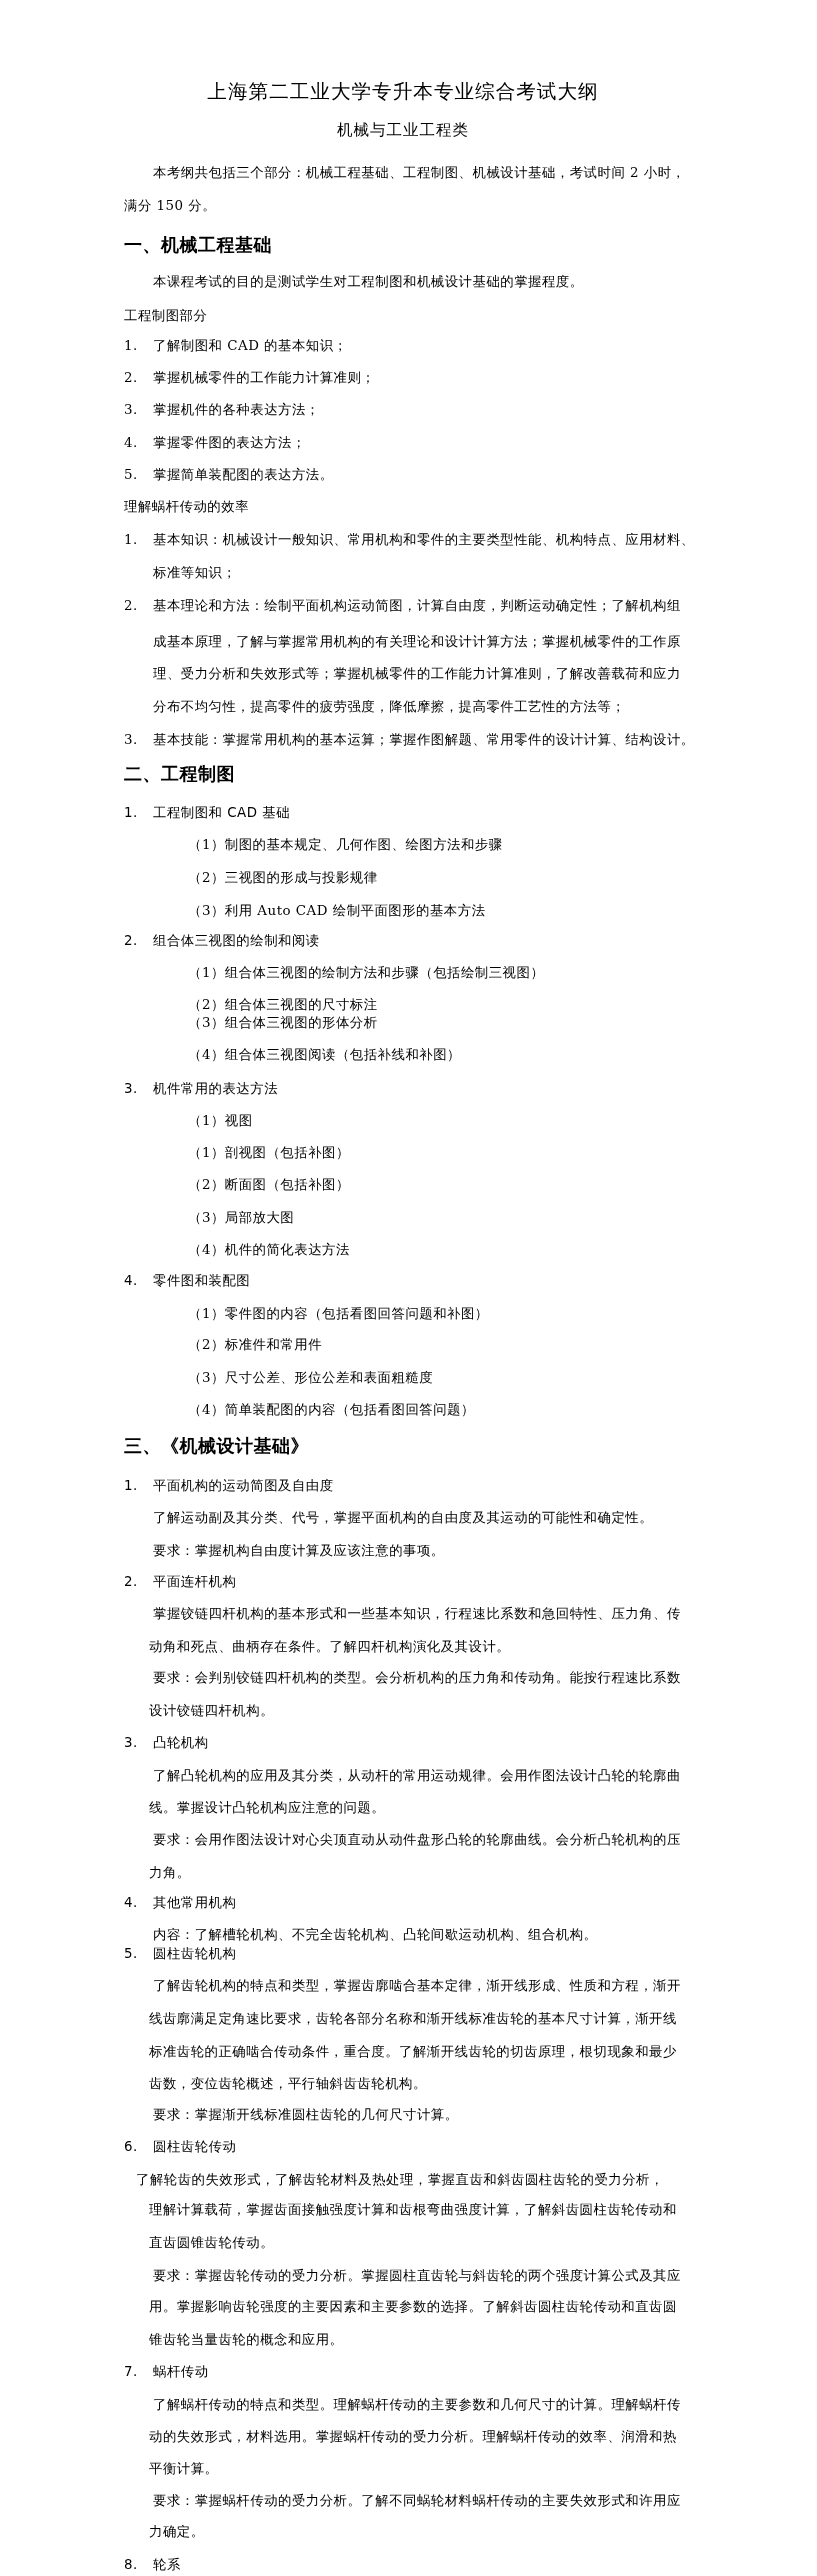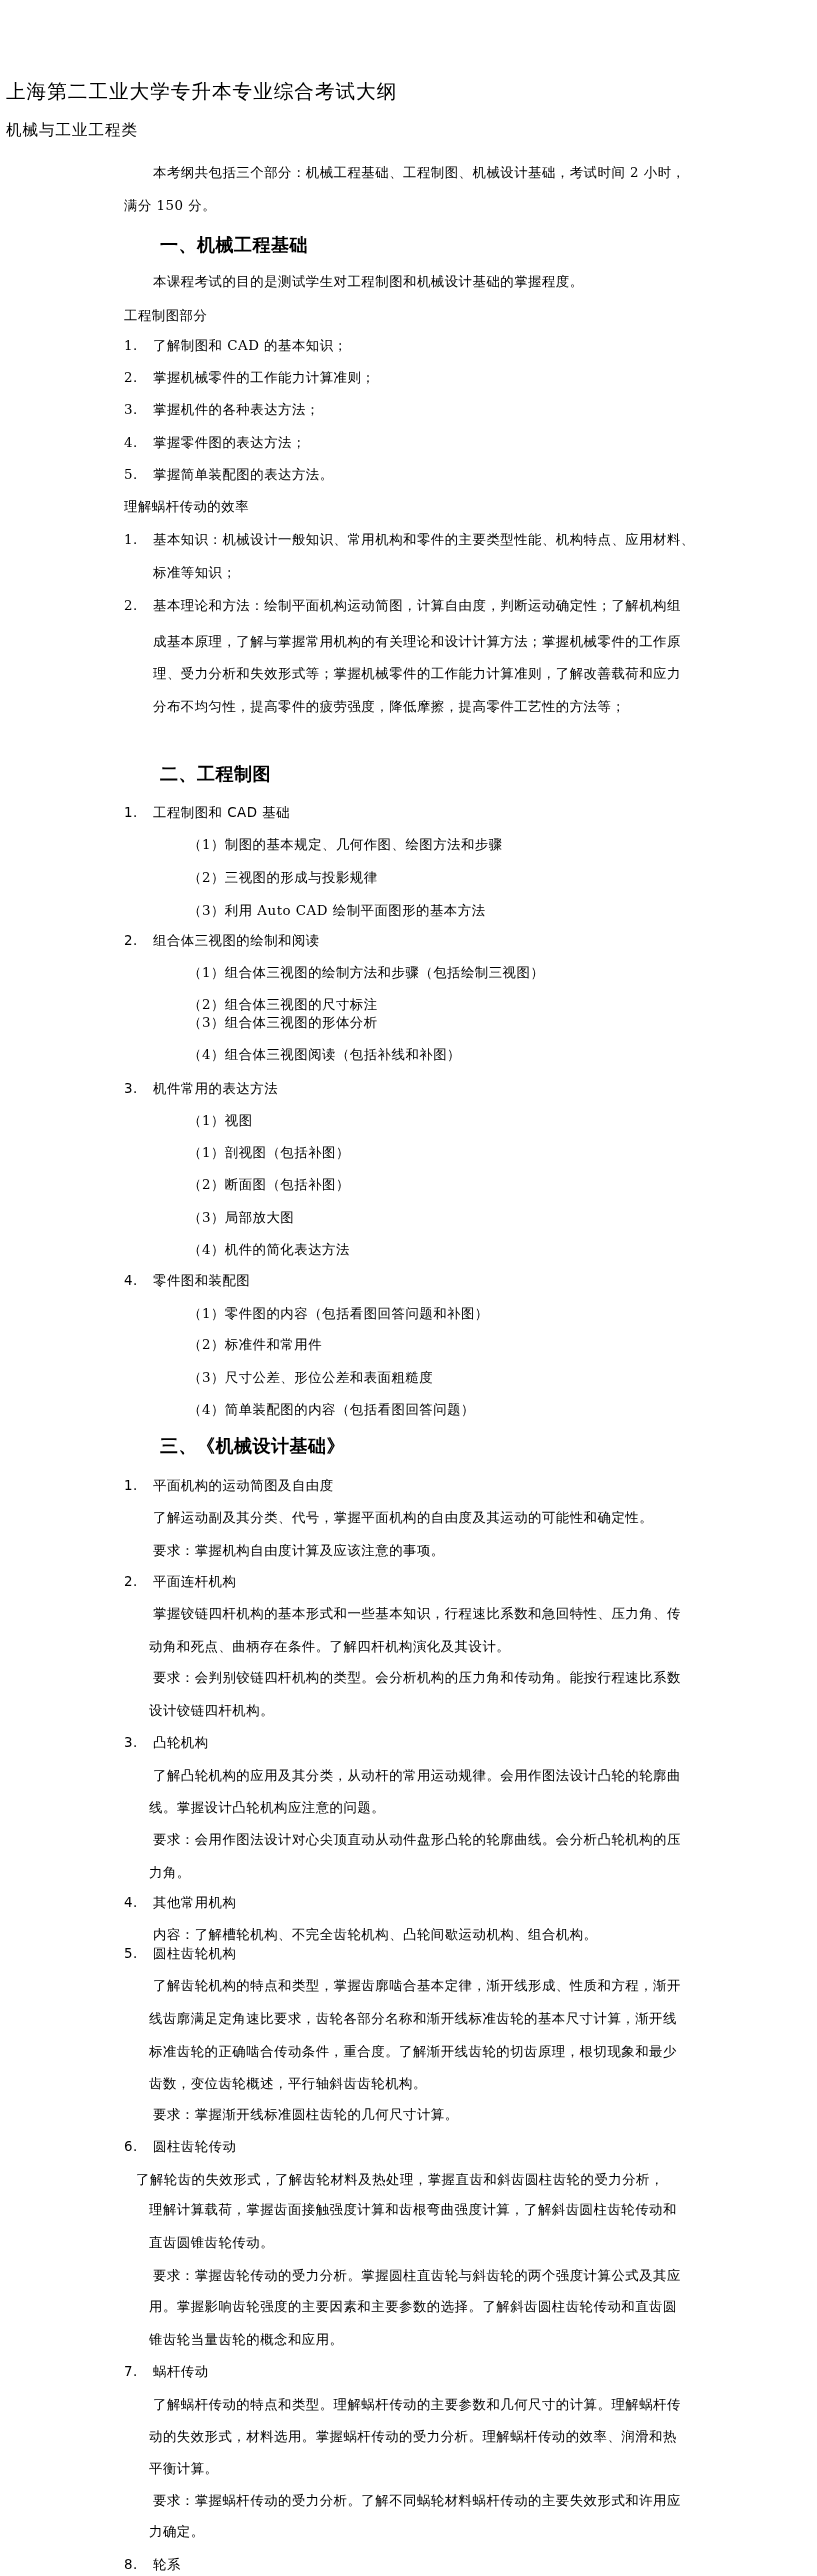--- a/index.html
+++ b/index.html
@@ -11,29 +11,29 @@
     color: #000000;
     font-family: "DejaVu Serif", "Liberation Serif", serif;
     font-size: 13.4px;
     line-height: 15.5px;
     letter-spacing: 0.5px;
   }
   .title { font-size: 19.6px; line-height: 21.6px; letter-spacing: 1px; }
   .subtitle { font-size: 15.5px; line-height: 17.5px; letter-spacing: 1px; }
   .h1 {
     font-family: "DejaVu Sans", "Liberation Sans", sans-serif;
-    font-weight: bold; font-size: 18px; line-height: 20.6px; letter-spacing: 0.5px; margin-left: 36px;
+    font-weight: bold; font-size: 18px; line-height: 20.6px; letter-spacing: 0.5px;
   }
   .item-head {
     font-family: "DejaVu Sans", "Liberation Sans", sans-serif;
     font-size: 13.4px; line-height: 15.5px;
   }
   .item-head.bold { font-weight: normal; }
   .num { display: inline-block; width: 29px; }
-  .center { left: 0; width: 806px; text-align: left; padding-left: 6px; }
+  .center { left: 0; width: 806px; text-align: center; }
 </style>
 </head>
 <body>
 
 <div class="page">
 
   <div class="ln title center" style="top:81px">上海第二工业大学专升本专业综合考试大纲</div>
   <div class="ln subtitle center" style="top:122px">机械与工业工程类</div>
   <div class="ln" style="top:165px;left:153px">本考纲共包括三个部分：机械工程基础、工程制图、机械设计基础，考试时间 2 小时，</div>
   <div class="ln" style="top:198px;left:124px">满分 150 分。</div>
@@ -49,20 +49,21 @@
   <div class="ln" style="top:467px;left:124px"><span class="num">5.</span><span>掌握简单装配图的表达方法。</span></div>
 
   <div class="ln" style="top:499px;left:124px">理解蜗杆传动的效率</div>
 
   <div class="ln" style="top:532px;left:124px"><span class="num">1.</span><span>基本知识：机械设计一般知识、常用机构和零件的主要类型性能、机构特点、应用材料、</span></div>
   <div class="ln" style="top:565px;left:153px">标准等知识；</div>
   <div class="ln" style="top:598px;left:124px"><span class="num">2.</span><span>基本理论和方法：绘制平面机构运动简图，计算自由度，判断运动确定性；了解机构组</span></div>
   <div class="ln" style="top:634px;left:153px">成基本原理，了解与掌握常用机构的有关理论和设计计算方法；掌握机械零件的工作原</div>
   <div class="ln" style="top:666px;left:153px">理、受力分析和失效形式等；掌握机械零件的工作能力计算准则，了解改善载荷和应力</div>
   <div class="ln" style="top:699px;left:153px">分布不均匀性，提高零件的疲劳强度，降低摩擦，提高零件工艺性的方法等；</div>
+  <div class="ln" style="top:732px;left:124px"><span class="num">3.</span><span>基本技能：掌握常用机构的基本运算；掌握作图解题、常用零件的设计计算、结构设计。</span></div>
 
   <div class="ln h1" style="top:764px;left:124px">二、工程制图</div>
 
   <div class="ln item-head" style="top:805px;left:124px"><span class="num">1.</span><span>工程制图和 CAD 基础</span></div>
   <div class="ln" style="top:837px;left:188px">（1）制图的基本规定、几何作图、绘图方法和步骤</div>
   <div class="ln" style="top:870px;left:188px">（2）三视图的形成与投影规律</div>
   <div class="ln" style="top:903px;left:188px">（3）利用 Auto CAD 绘制平面图形的基本方法</div>
 
   <div class="ln item-head" style="top:933px;left:124px"><span class="num">2.</span><span>组合体三视图的绘制和阅读</span></div>
   <div class="ln" style="top:965px;left:188px">（1）组合体三视图的绘制方法和步骤（包括绘制三视图）</div>

